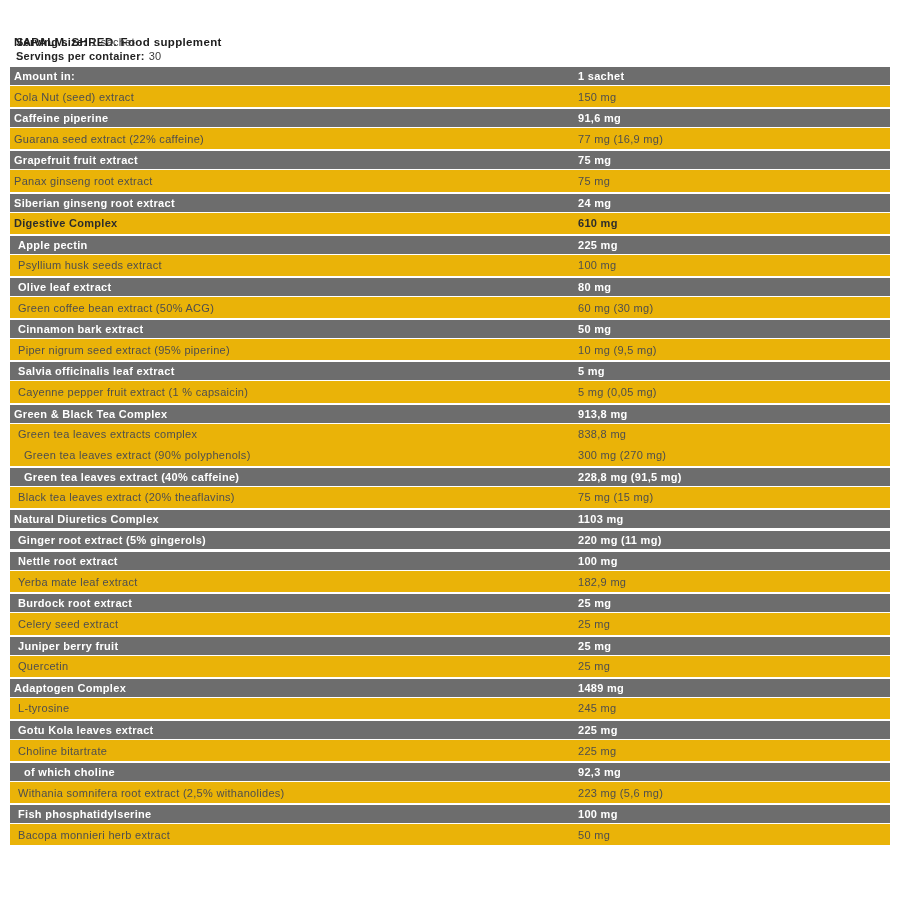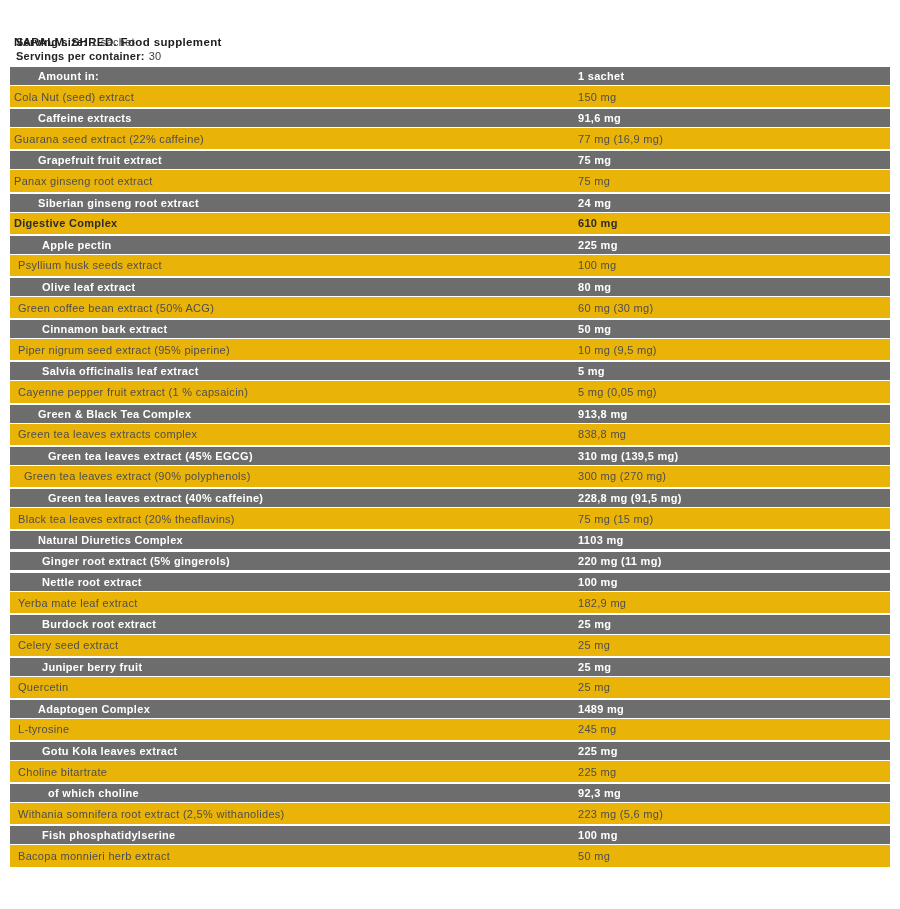--- a/index.html
+++ b/index.html
@@ -52,21 +52,20 @@
     font-size: 11px;
     letter-spacing: 0.3px;
     box-sizing: border-box;
   }
   .row.dark {
     background: #6d6d6d;
     color: #ffffff;
     font-weight: 700;
     border-top: 2px solid #ffffff;
     border-bottom: 1.5px solid #ffffff;
-    padding-left: 24px;
   }
   .row.light {
     background: #eab308;
     color: #4e4e4e;
     font-weight: 400;
   }
   .row.light.bold {
     font-weight: 700;
     color: #2c2c2c;
   }
@@ -103,21 +102,21 @@
 <div class="supplement-table">
     <div class="row dark bold">
       <div class="cell label indent0">Amount in:</div>
       <div class="cell value">1 sachet</div>
     </div>
     <div class="row light">
       <div class="cell label indent0">Cola Nut (seed) extract</div>
       <div class="cell value">150 mg</div>
     </div>
     <div class="row dark">
-      <div class="cell label indent0">Caffeine extracts</div>
+      <div class="cell label indent0">Caffeine piperine</div>
       <div class="cell value">91,6 mg</div>
     </div>
     <div class="row light">
       <div class="cell label indent0">Guarana seed extract (22% caffeine)</div>
       <div class="cell value">77 mg (16,9 mg)</div>
     </div>
     <div class="row dark">
       <div class="cell label indent0">Grapefruit fruit extract</div>
       <div class="cell value">75 mg</div>
     </div>
@@ -166,24 +165,20 @@
       <div class="cell value">5 mg (0,05 mg)</div>
     </div>
     <div class="row dark bold">
       <div class="cell label indent0">Green &amp; Black Tea Complex</div>
       <div class="cell value">913,8 mg</div>
     </div>
     <div class="row light">
       <div class="cell label indent1">Green tea leaves extracts complex</div>
       <div class="cell value">838,8 mg</div>
     </div>
-    <div class="row dark">
-      <div class="cell label indent2">Green tea leaves extract (45% EGCG)</div>
-      <div class="cell value">310 mg (139,5 mg)</div>
-    </div>
     <div class="row light">
       <div class="cell label indent2">Green tea leaves extract (90% polyphenols)</div>
       <div class="cell value">300 mg (270 mg)</div>
     </div>
     <div class="row dark">
       <div class="cell label indent2">Green tea leaves extract (40% caffeine)</div>
       <div class="cell value">228,8 mg (91,5 mg)</div>
     </div>
     <div class="row light">
       <div class="cell label indent1">Black tea leaves extract (20% theaflavins)</div>

